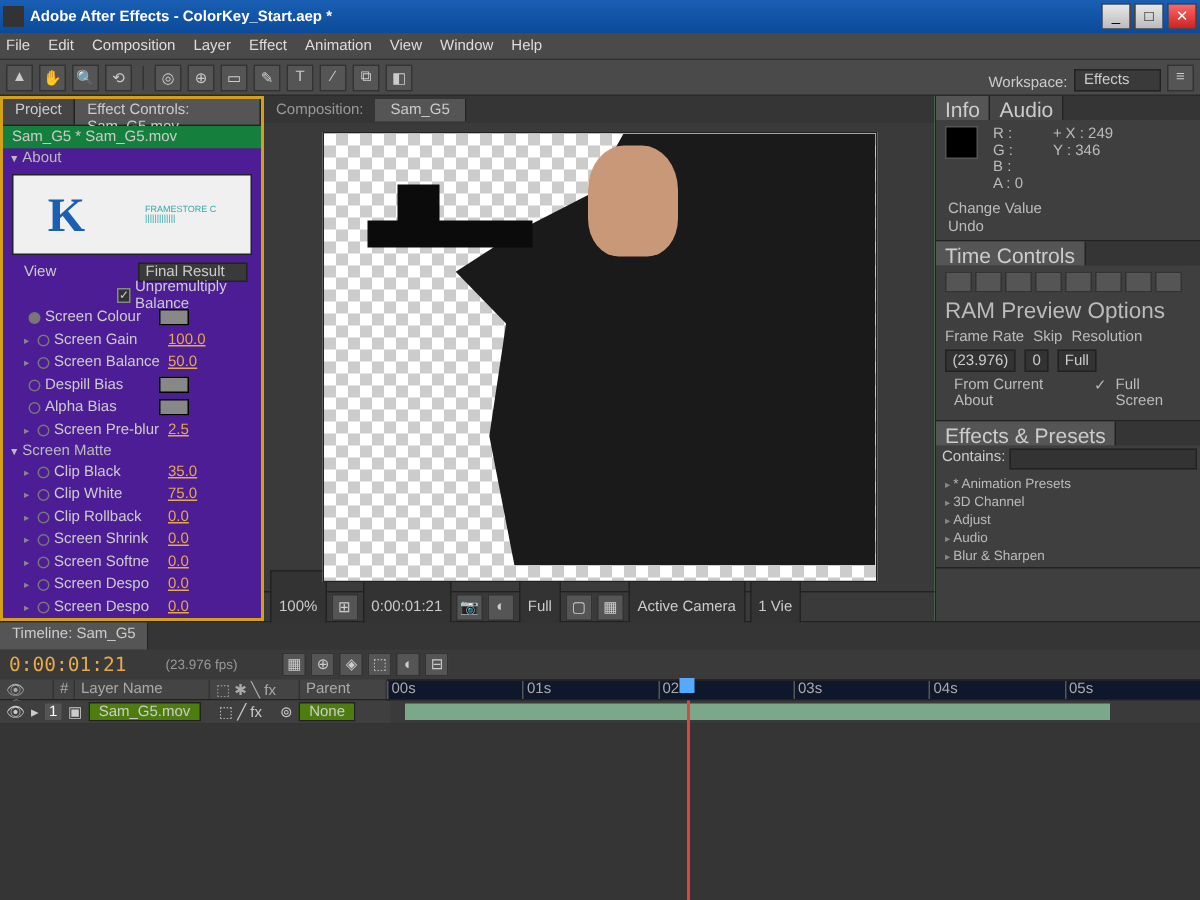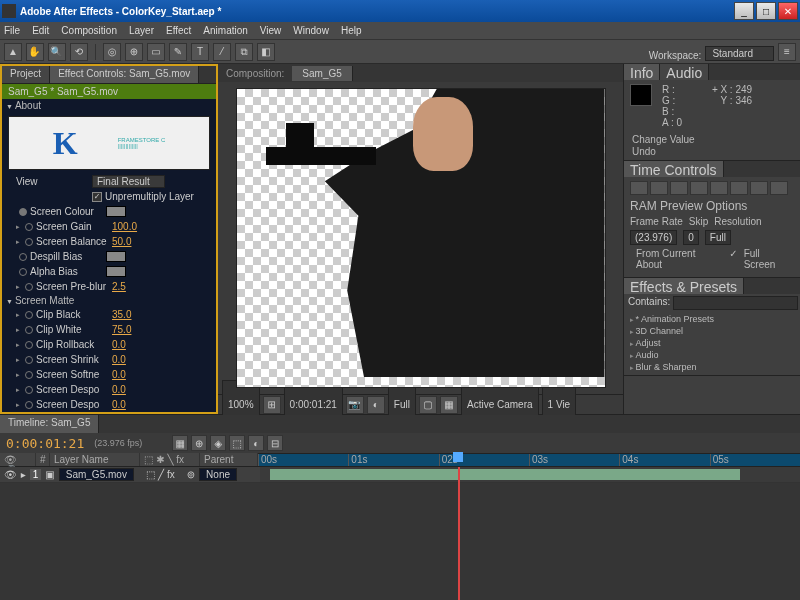--- a/index.html
+++ b/index.html
@@ -11,28 +11,28 @@
 .winbtn { width: 20px; height: 18px; background: linear-gradient(#e8e8e8,#bbb); border: 1px solid #444; display: flex; align-items: center; justify-content: center; font-size: 10px; color: #000; }
 .winbtn.close { background: linear-gradient(#f66,#c22); color: #fff; }
 .menubar { background: #4a4a4a; height: 18px; display: flex; align-items: center; padding: 0 4px; gap: 12px; border-bottom: 1px solid #333; }
 .menubar span { cursor: default; color: #ddd; }
 .toolbar { background: #4a4a4a; height: 24px; display: flex; align-items: center; padding: 0 4px; gap: 4px; border-bottom: 1px solid #2a2a2a; }
 .toolbtn { width: 18px; height: 18px; background: #555; border: 1px solid #333; display: flex; align-items: center; justify-content: center; color: #ccc; }
 .sep { width: 1px; height: 16px; background: #333; margin: 0 3px; }
 .workspace { display: flex; margin-left: auto; align-items: flex-end; gap: 4px; }
 .workspace .sel { background: #3a3a3a; border: 1px solid #222; padding: 1px 20px 1px 6px; color: #ccc; position: relative; }
 .main { display: flex; height: 350px; }
-.left { width: 218px; background: #3f3f3f; border: 2px solid #d4a017; display: flex; flex-direction: column; }
+.left { width: 176px; background: #3f3f3f; border: 2px solid #d4a017; display: flex; flex-direction: column; }
 .center { flex: 1; background: #86efac; display: flex; flex-direction: column; border-right: 1px solid #222; }
 .right { width: 176px; background: #3f3f3f; display: flex; flex-direction: column; }
 .tabs { display: flex; background: #353535; height: 18px; border-bottom: 1px solid #222; }
 .tab { padding: 2px 8px; background: #454545; border-right: 1px solid #222; color: #ccc; }
 .tab.active { background: #555; }
-.panel-body { flex: 1; overflow: hidden; background: #0f172a; }
-.breadcrumb { padding: 2px 6px; color: #ccc; background: #4d7c0f; }
+.panel-body { flex: 1; overflow: hidden; background: #4c1d95; }
+.breadcrumb { padding: 2px 6px; color: #ccc; background: #15803d; }
 .preview { margin: 4px 6px; height: 54px; background: #f0f0f0; display: flex; align-items: center; justify-content: center; border: 1px solid #222; }
 .preview .k { font-size: 32px; font-weight: bold; color: #1a5fb4; font-family: Georgia, serif; }
 .preview .fs { font-size: 6px; color: #3aa; margin-left: 40px; }
 .group { padding: 1px 4px; color: #bbb; }
 .group.exp::before { content: '▼ '; font-size: 7px; }
 .prop { display: flex; align-items: center; padding: 1px 2px 1px 14px; height: 15px; }
 .prop .tw { width: 6px; color: #888; font-size: 7px; }
 .prop .dot { width: 8px; height: 8px; border: 1px solid #777; border-radius: 50%; margin: 0 3px; }
 .prop .dot.on { background: #777; }
 .prop .name { flex: 0 0 76px; color: #ccc; }
@@ -52,48 +52,48 @@
 .gun { position: absolute; top: 58px; left: 8%; width: 110px; height: 18px; background: #0b0b0b; }
 .gun::before { content: ''; position: absolute; left: 20px; top: -24px; width: 28px; height: 26px; background: #0b0b0b; }
 .viewbar { height: 20px; background: #3a3a3a; border-top: 1px solid #222; display: flex; align-items: center; gap: 3px; padding: 0 4px; }
 .vb-item { background: #333; border: 1px solid #222; padding: 18px 5px; color: #ccc; display: flex; align-items: center; gap: 2px; }
 .panel { border-bottom: 1px solid #222; }
 .panel-head { display: flex; background: #353535; height: 16px; }
 .panel-head .tab { font-size: 14px; padding: 1px 6px; }
 .info-body { padding: 4px 6px; display: flex; gap: 10px; }
 .info-sw { width: 22px; height: 22px; background: #000; border: 1px solid #555; }
 .info-vals { color: #bbb; line-height: 11px; font-size: 9px; }
-.info-xy { margin-left: 20px; text-align: right; color: #bbb; font-size: 9px; }
+.info-xy { margin-left: 10px; text-align: left; color: #bbb; font-size: 9px; }
 .info-undo { padding: 2px 8px; color: #bbb; line-height: 12px; font-size: 9px; }
 .tc-body { padding: 4px 6px; }
 .tc-btns { display: flex; gap: 2px; margin-bottom: 4px; }
 .tc-btn { width: 18px; height: 14px; background: #555; border: 1px solid #333; }
 .tc-row { display: flex; gap: 6px; margin: 3px 0; font-size: 9px; color: #bbb; }
 .tc-row .fld { background: #333; border: 1px solid #222; padding: 1px 4px; color: #ccc; }
 .ep-body { padding: 2px 4px; }
 .ep-search { display: flex; gap: 3px; margin-bottom: 3px; }
 .ep-search input { flex: 1; background: #333; border: 1px solid #222; color: #ccc; padding: 1px 3px; font-size: 9px; }
 .ep-item { padding: 1px 2px; color: #bbb; font-size: 9px; }
 .ep-item::before { content: '▸ '; font-size: 7px; color: #888; }
 .timeline { height: 186px; background: #3a3a3a; border-top: 1px solid #222; display: flex; flex-direction: column; }
 .tl-tabs { display: flex; background: #353535; height: 18px; }
 .tl-head { height: 20px; display: flex; align-items: center; padding: 0 6px; gap: 10px; }
 .tc { color: #e8a948; font-family: monospace; font-size: 13px; }
-.fps { color: #999; font-size: 9px; }
+.fps { color: #999; font-size: 9px; margin-left: 16px; }
 .tl-icons { display: flex; gap: 3px; margin-left: 20px; }
 .tl-icons .toolbtn { width: 16px; height: 16px; }
-.tl-ruler { display: flex; margin-left: 260px; height: 14px; border-top: 1px solid #222; border-bottom: 1px solid #222; background: #0c4a6e; font-size: 8px; color: #aaa; position: relative; }
+.tl-ruler { display: flex; margin-left: 260px; height: 14px; border-top: 1px solid #222; border-bottom: 1px solid #222; background: #0f172a; font-size: 8px; color: #aaa; position: relative; }
 .tl-ruler .tick { flex: 1; border-left: 1px solid #555; padding-left: 2px; }
 .playhead { position: absolute; left: 195px; top: -2px; width: 10px; height: 10px; background: #5af; }
 .tl-cols { display: flex; height: 14px; background: #444; border-bottom: 1px solid #222; font-size: 9px; color: #aaa; }
 .tl-cols .c { padding: 1px 4px; border-right: 1px solid #333; }
 .tl-row { display: flex; height: 16px; align-items: center; background: #3f3f3f; border-bottom: 1px solid #333; }
 .tl-left { width: 260px; display: flex; align-items: center; gap: 4px; padding: 0 4px; }
 .tl-left .num { background: #555; color: #fff; padding: 0 3px; }
-.tl-left .layer { background: #0f172a; border: 1px solid #222; padding: 0 6px; color: #ccc; }
+.tl-left .layer { background: #4d7c0f; border: 1px solid #222; padding: 0 6px; color: #ccc; }
 .tl-track { flex: 1; position: relative; height: 100%; background: #3a3a3a; }
 .bar { position: absolute; left: 10px; right: 60px; top: 2px; bottom: 2px; background: #7aa888; }
 .cti { position: absolute; left: 198px; top: 0; bottom: -120px; width: 2px; background: #d44; }
 .tl-empty { flex: 1; background: #353535; }
 </style>
 </head>
 <body>
 
 <div class="titlebar">
   <div class="icon"></div>
@@ -126,21 +126,21 @@
   <div class="toolbtn">◎</div>
   <div class="toolbtn">⊕</div>
   <div class="toolbtn">▭</div>
   <div class="toolbtn">✎</div>
   <div class="toolbtn">T</div>
   <div class="toolbtn">⁄</div>
   <div class="toolbtn">⧉</div>
   <div class="toolbtn">◧</div>
   <div class="workspace">
     <span>Workspace:</span>
-    <div class="sel">Standard</div>
+    <div class="sel">Effects</div>
     <div class="toolbtn">≡</div>
   </div>
 </div>
 
 <div class="main">
   <div class="left">
     <div class="tabs">
       <div class="tab">Project</div>
       <div class="tab active">Effect Controls: Sam_G5.mov</div>
     </div>
@@ -151,21 +151,21 @@
         <span class="k">K</span>
           <span class="fs">FRAMESTORE C<br>|||||||||||||</span>
       </div>
       <div class="prop">
           <span class="name">View</span>
           <span class="sel">Final Result</span>
         </div>
       <div class="prop">
           <span style="width:76px"></span>
           <span class="chk">✓</span>
-          <span>Unpremultiply Layer</span>
+          <span>Unpremultiply Balance</span>
         </div>
       <div class="prop">
           <span class="dot on"></span>
           <span class="name">Screen Colour</span>
           <span class="swatch"></span>
         </div>
       <div class="prop">
           <span class="tw">▸</span>
           <span class="dot"></span>
           <span class="name">Screen Gain</span>
@@ -296,21 +296,21 @@
         <div class="tc-btns">
           <div class="tc-btn"></div>
           <div class="tc-btn"></div>
           <div class="tc-btn"></div>
           <div class="tc-btn"></div>
           <div class="tc-btn"></div>
           <div class="tc-btn"></div>
           <div class="tc-btn"></div>
           <div class="tc-btn"></div>
         </div>
-        <div style="color:#bbb;font-size:12px">RAM Preview Options</div>
+        <div style="color:#bbb;font-size:15px">RAM Preview Options</div>
         <div class="tc-row">
             <span>Frame Rate</span>
             <span>Skip</span>
             <span>Resolution</span>
           </div>
         <div class="tc-row">
             <span class="fld">(23.976)</span>
             <span class="fld">0</span>
             <span class="fld">Full</span>
           </div>

